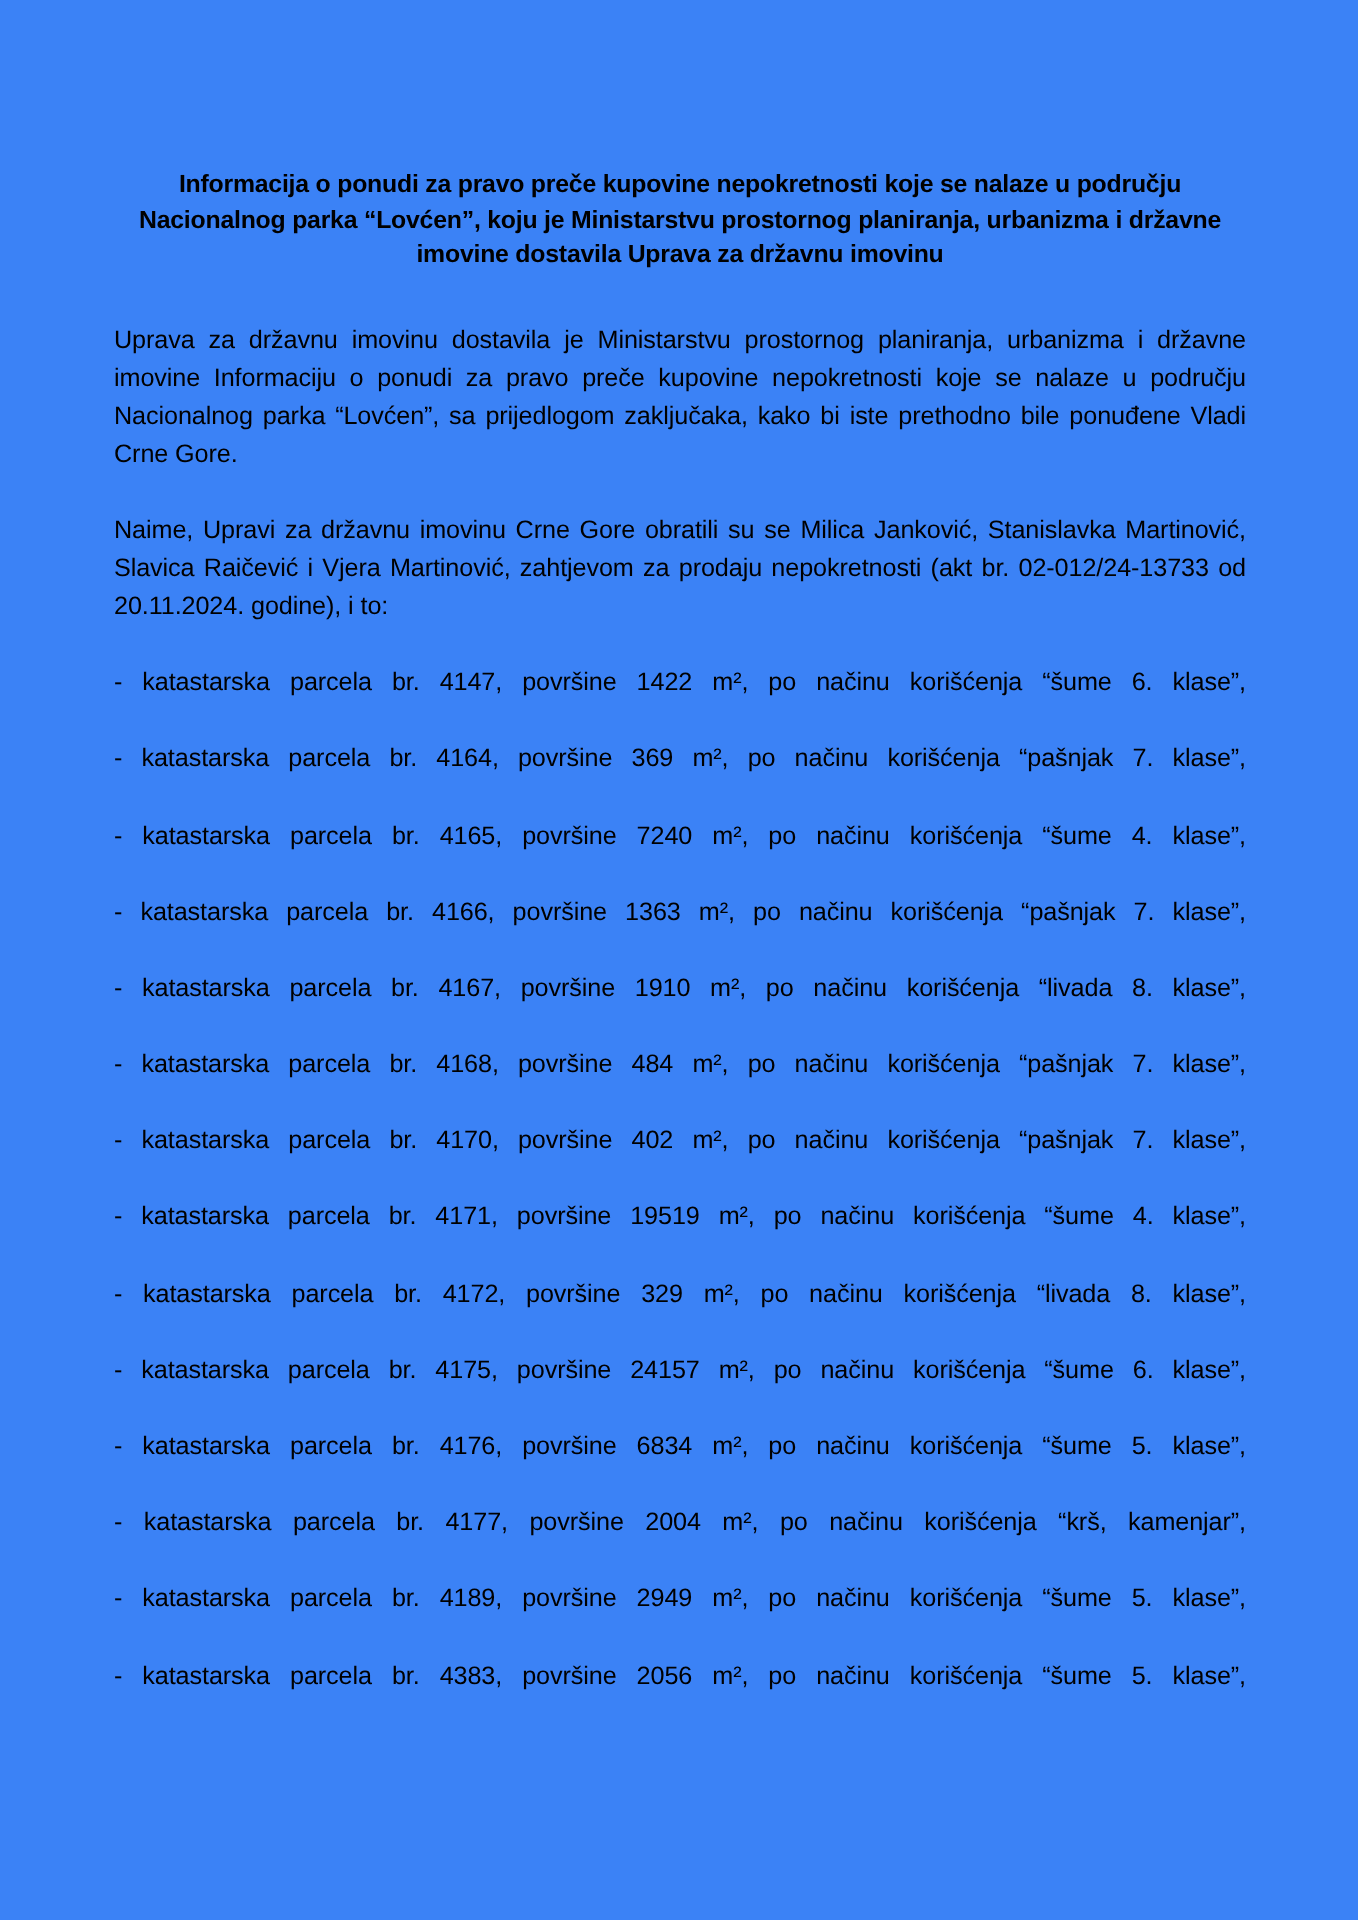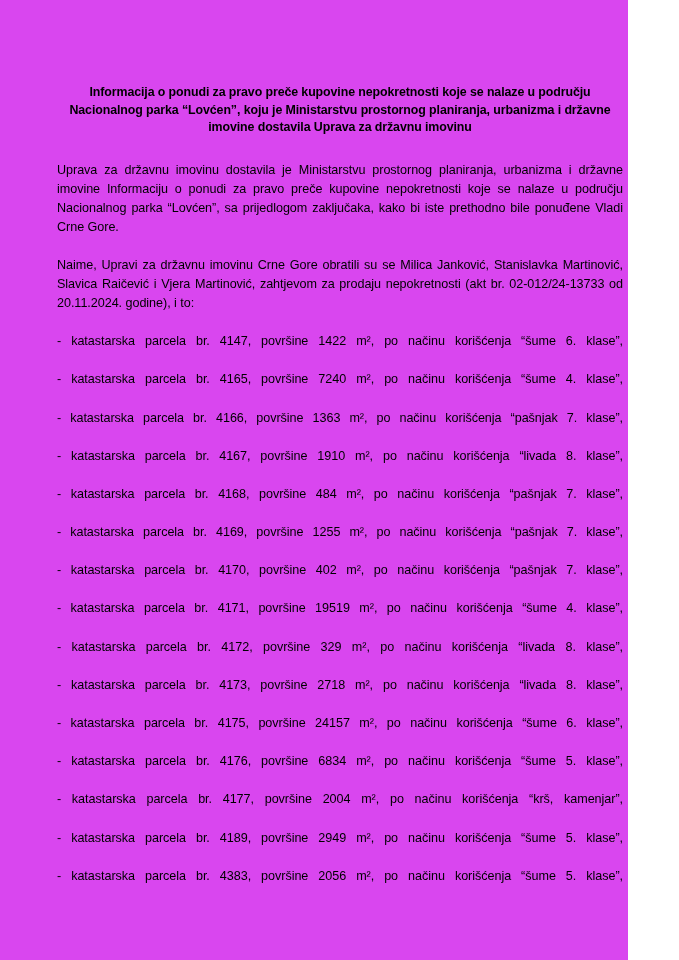--- a/index.html
+++ b/index.html
@@ -9,23 +9,23 @@
   }
   body {
     width: 679px;
     height: 960px;
     font-family: "Liberation Sans", sans-serif;
     color: #000000;
     -webkit-font-smoothing: antialiased;
   }
   .page {
     position: relative;
-    width: 628px;
+    width: 679px;
     height: 960px;
-    background: #d946ef;
+    background: #3b82f6;
     box-sizing: border-box;
     padding: 0;
     overflow: hidden;
   }
   .content {
     position: absolute;
     left: 57px;
     top: 84px;
     width: 566px;
   }
@@ -75,29 +75,28 @@
   <div class="content">
 
     <h1 class="doc-title">Informacija o ponudi za pravo preče kupovine nepokretnosti koje se nalaze u području Nacionalnog parka “Lovćen”, koju je Ministarstvu prostornog planiranja, urbanizma i državne imovine dostavila Uprava za državnu imovinu</h1>
 
     <p class="para">Uprava za državnu imovinu dostavila je Ministarstvu prostornog planiranja, urbanizma i državne imovine Informaciju o ponudi za pravo preče kupovine nepokretnosti koje se nalaze u području Nacionalnog parka “Lovćen”, sa prijedlogom zaključaka, kako bi iste prethodno bile ponuđene Vladi Crne Gore.</p>
 
     <p class="para">Naime, Upravi za državnu imovinu Crne Gore obratili su se Milica Janković, Stanislavka Martinović, Slavica Raičević i Vjera Martinović, zahtjevom za prodaju nepokretnosti (akt br. 02-012/24-13733 od 20.11.2024. godine), i to:</p>
 
     <ul class="parcel-list">
       <li class="parcel-item">- katastarska parcela br. 4147, površine 1422 m², po načinu korišćenja “šume 6. klase”,</li>
+      <li class="parcel-item">- katastarska parcela br. 4164, površine 369 m², po načinu korišćenja “pašnjak 7. klase”,</li>
       <li class="parcel-item">- katastarska parcela br. 4165, površine 7240 m², po načinu korišćenja “šume 4. klase”,</li>
       <li class="parcel-item">- katastarska parcela br. 4166, površine 1363 m², po načinu korišćenja “pašnjak 7. klase”,</li>
       <li class="parcel-item">- katastarska parcela br. 4167, površine 1910 m², po načinu korišćenja “livada 8. klase”,</li>
       <li class="parcel-item">- katastarska parcela br. 4168, površine 484 m², po načinu korišćenja “pašnjak 7. klase”,</li>
-      <li class="parcel-item">- katastarska parcela br. 4169, površine 1255 m², po načinu korišćenja “pašnjak 7. klase”,</li>
       <li class="parcel-item">- katastarska parcela br. 4170, površine 402 m², po načinu korišćenja “pašnjak 7. klase”,</li>
       <li class="parcel-item">- katastarska parcela br. 4171, površine 19519 m², po načinu korišćenja “šume 4. klase”,</li>
       <li class="parcel-item">- katastarska parcela br. 4172, površine 329 m², po načinu korišćenja “livada 8. klase”,</li>
-      <li class="parcel-item">- katastarska parcela br. 4173, površine 2718 m², po načinu korišćenja “livada 8. klase”,</li>
       <li class="parcel-item">- katastarska parcela br. 4175, površine 24157 m², po načinu korišćenja “šume 6. klase”,</li>
       <li class="parcel-item">- katastarska parcela br. 4176, površine 6834 m², po načinu korišćenja “šume 5. klase”,</li>
       <li class="parcel-item">- katastarska parcela br. 4177, površine 2004 m², po načinu korišćenja “krš, kamenjar”,</li>
       <li class="parcel-item">- katastarska parcela br. 4189, površine 2949 m², po načinu korišćenja “šume 5. klase”,</li>
       <li class="parcel-item">- katastarska parcela br. 4383, površine 2056 m², po načinu korišćenja “šume 5. klase”,</li>
 
     </ul>
 
   </div>
 </div>

